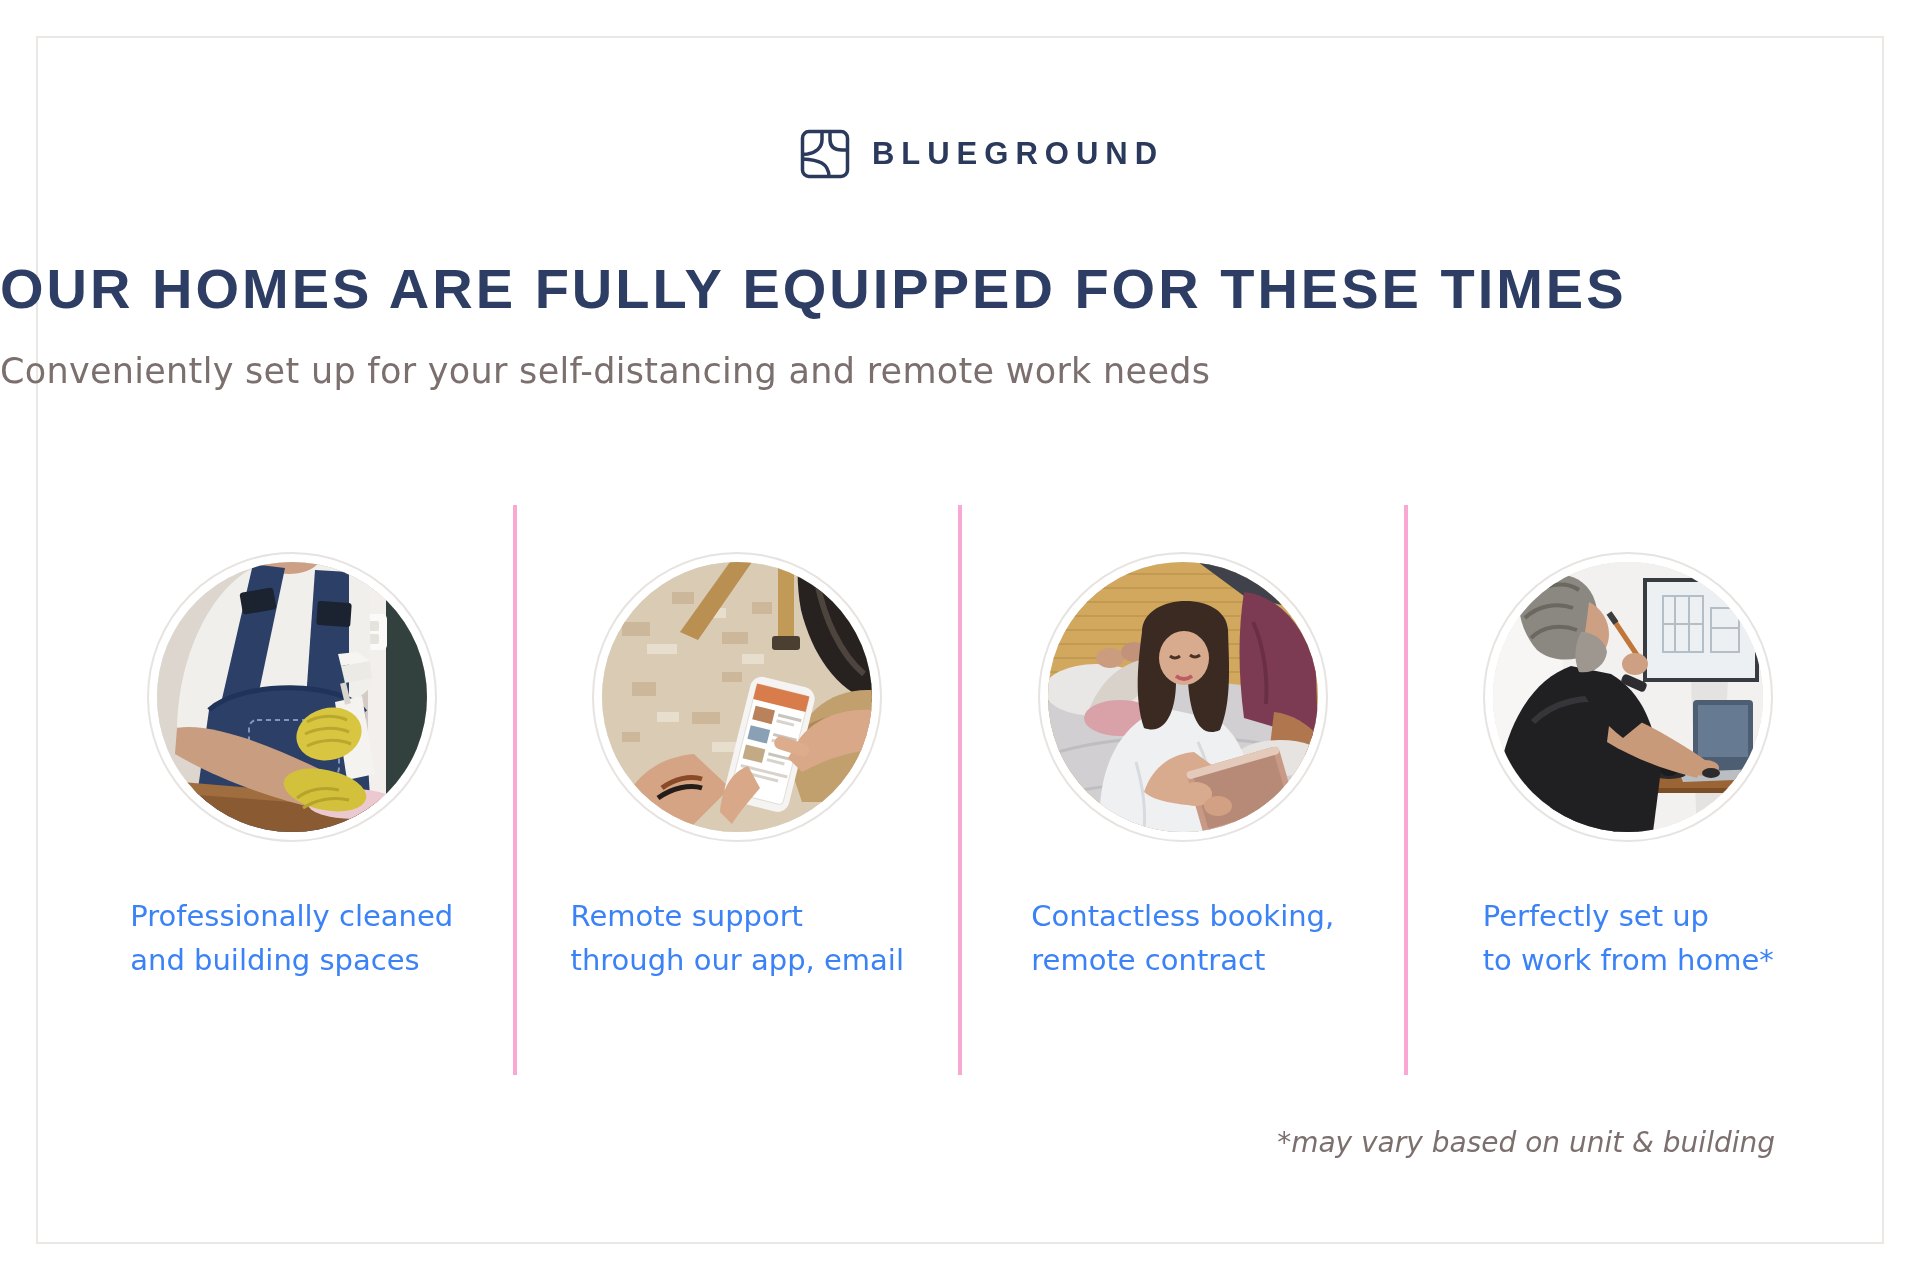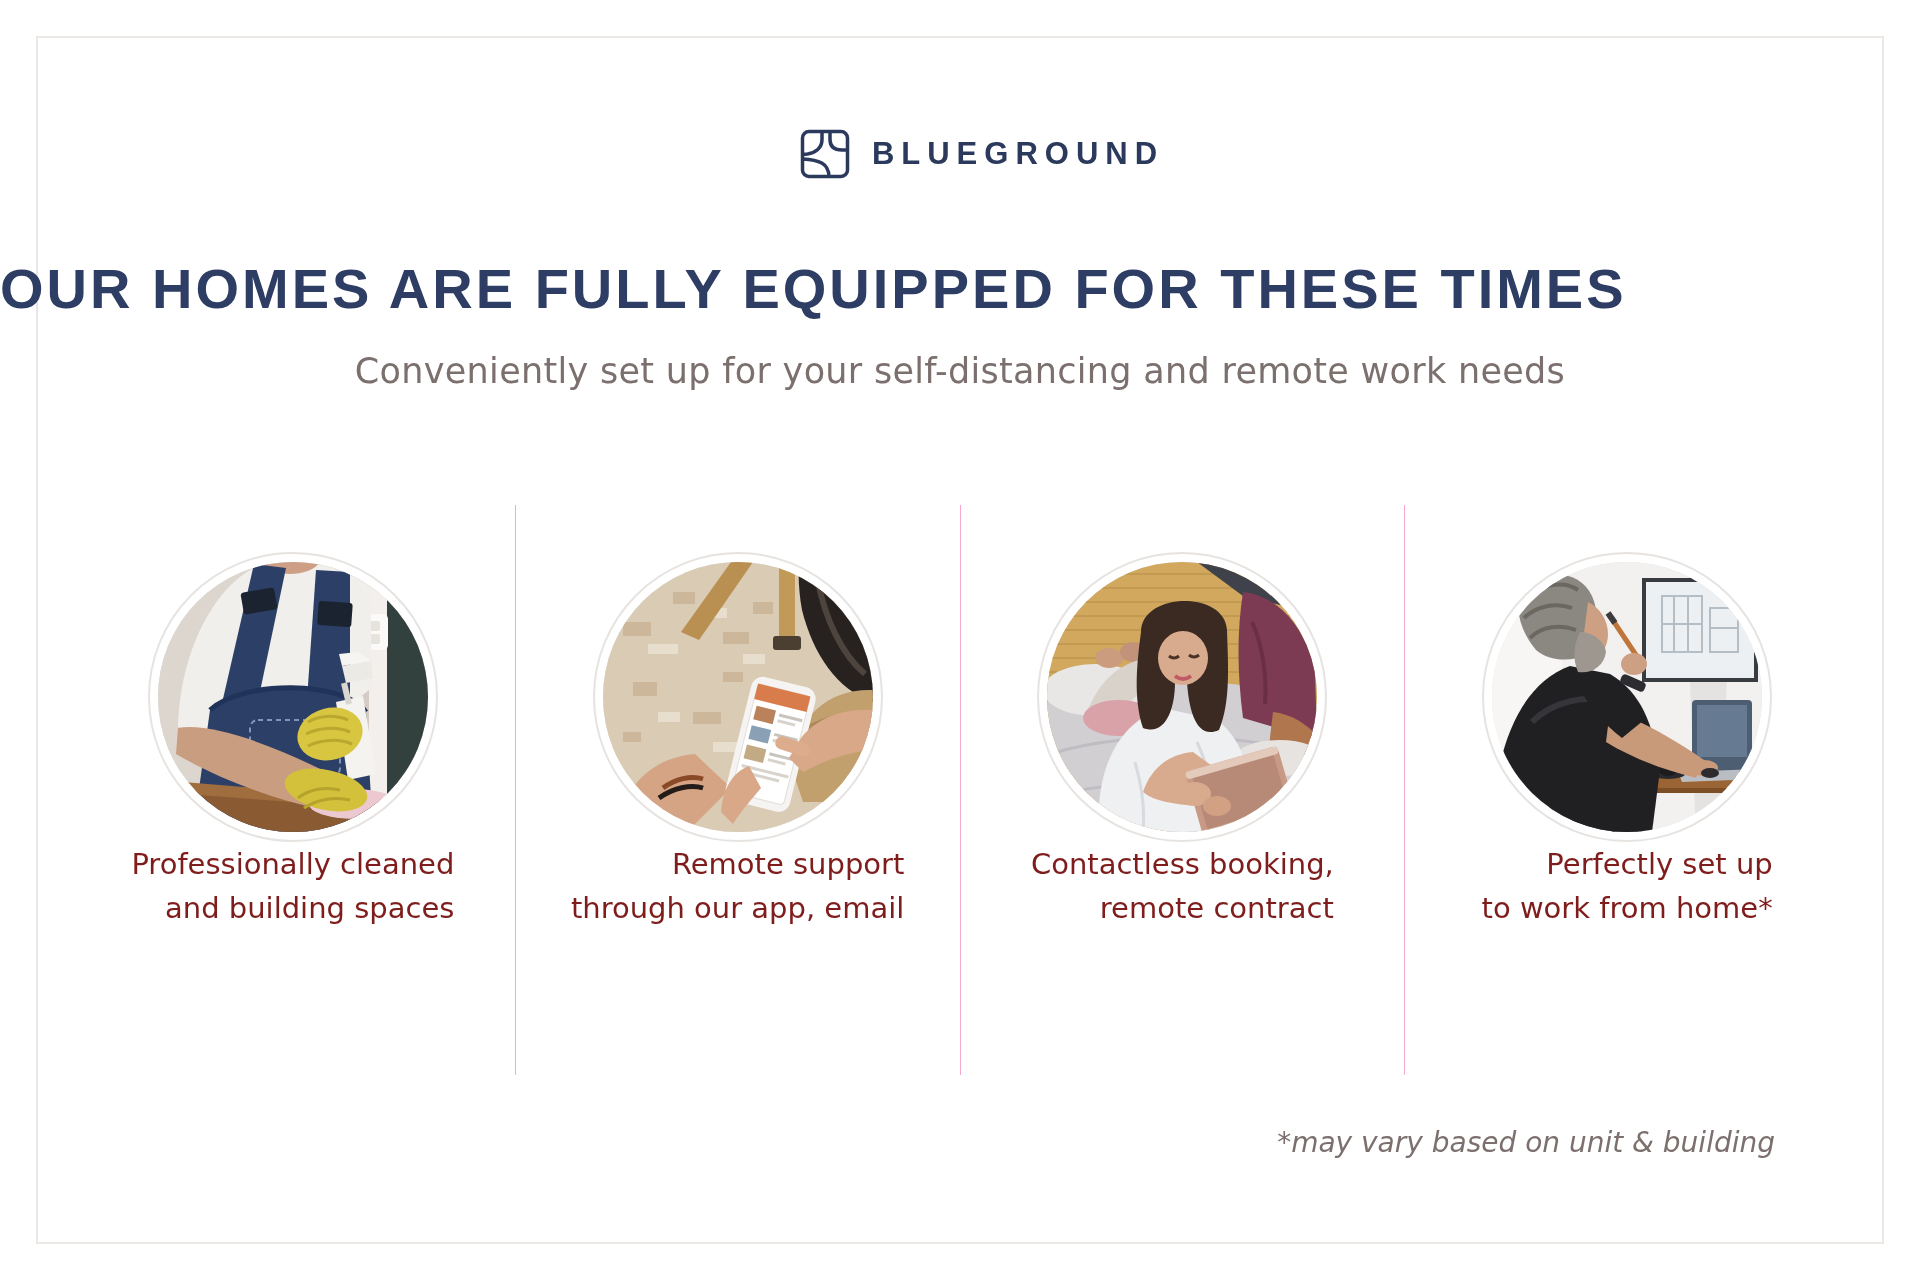--- a/index.html
+++ b/index.html
@@ -26,49 +26,48 @@
   }
   
   .headline {
     position:absolute; top:256px; left:0; width:100%;
     text-align:left;
     font-size:56px; font-weight:bold; letter-spacing:3px;
     color:#2e3d64;
   }
   .subtitle {
     position:absolute; top:351px; left:0; width:100%;
-    text-align:center;
     font-family:"DejaVu Sans", sans-serif;
     font-size:35px; font-weight:normal; letter-spacing:0.3px;
     color:#7b706d;
   }
   
   .columns {
     position:absolute; top:505px; left:71px; width:1778px; height:570px;
     display:flex;
   }
   .column {
     flex:1 1 0; display:flex; flex-direction:column; align-items:center;
   }
-  .column + .column { border-left:1px solid #f9a8d4; }
+  .column + .column { border-left:4px solid #f9a8d4; }
   .circle-ring {
     margin-top:47px;
     width:290px; height:290px; border-radius:50%;
     border:2px solid #e6e3e0; background:#ffffff;
     display:flex; align-items:center; justify-content:center;
   }
   .photo {
     width:270px; height:270px; border-radius:50%;
     overflow:hidden; background:#ddd;
   }
   .photo svg { display:block; width:270px; height:270px; }
   .caption {
-    text-align:right;
+    margin-top:52px; text-align:left;
     font-family:"DejaVu Sans", sans-serif;
-    font-size:29px; line-height:44px; color:#7f1d1d;
+    font-size:29px; line-height:44px; color:#3b82f6;
   }
   
   .footnote {
     position:absolute; top:1126px; right:145px;
     font-family:"DejaVu Sans", sans-serif;
     font-size:28px; font-style:italic; color:#7b706d;
   }
 </style>
 </head>
 <body>

